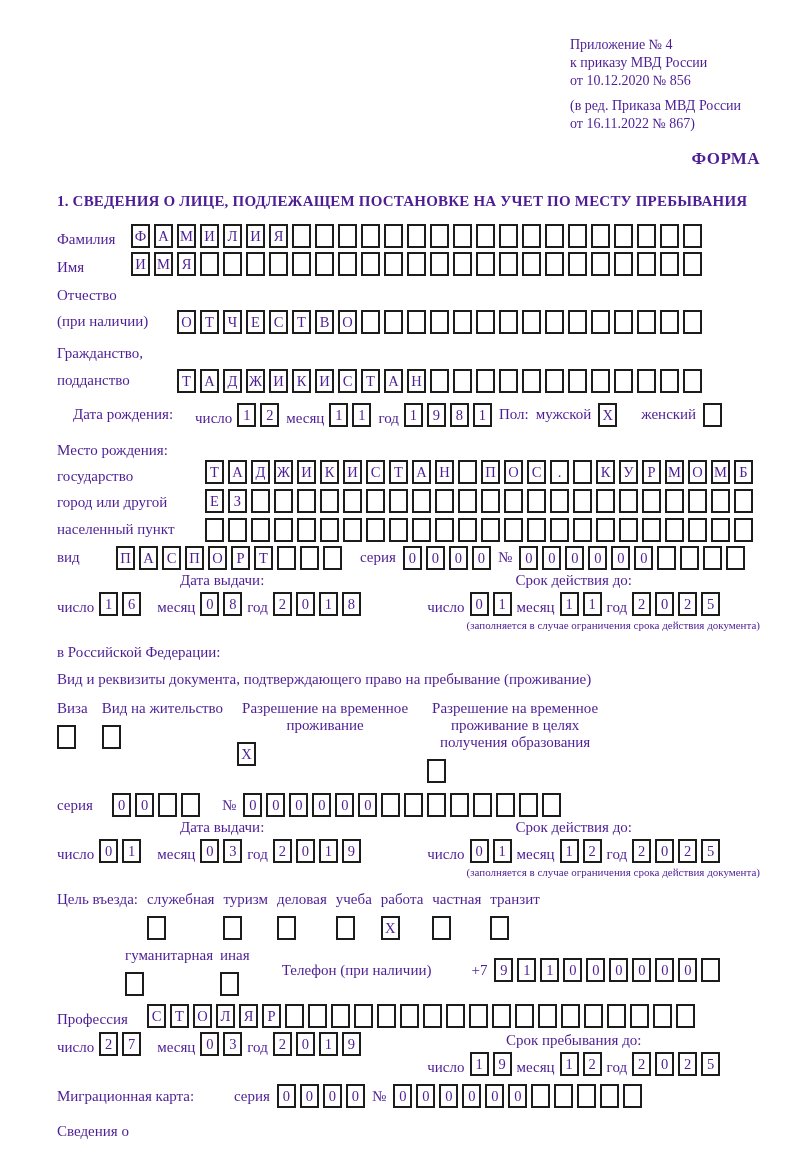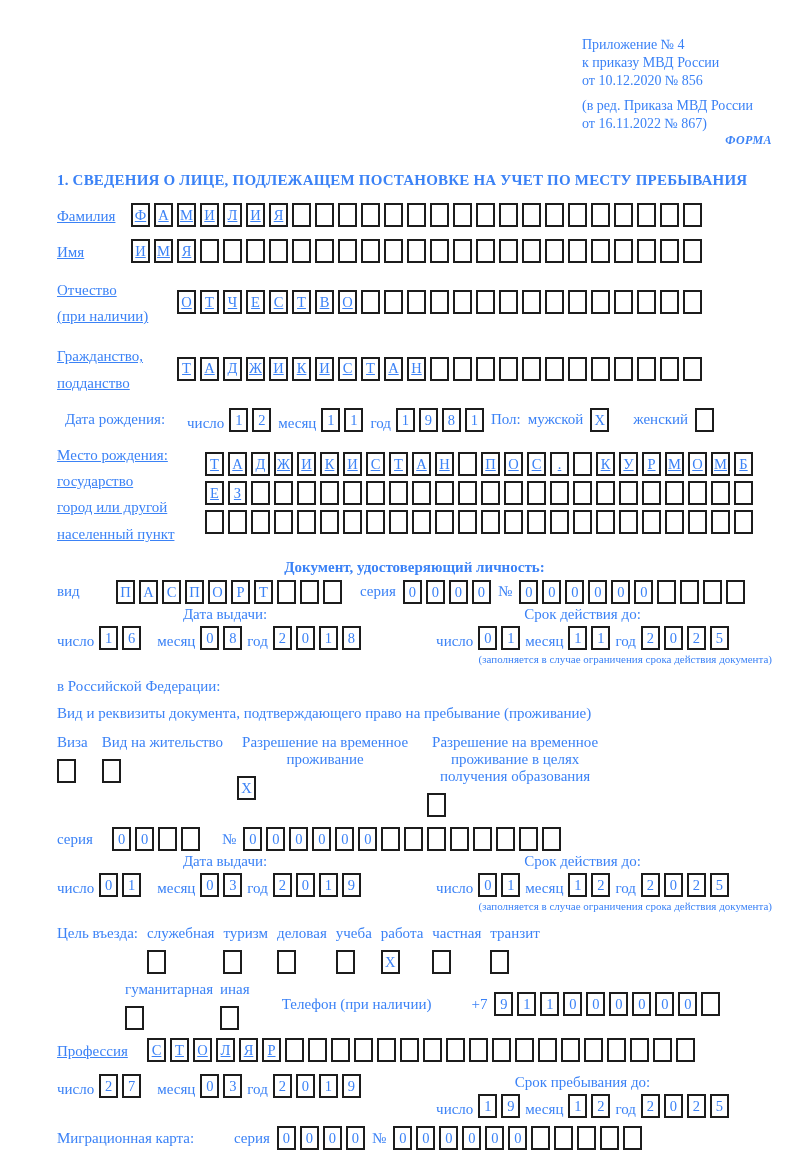--- a/index.html
+++ b/index.html
@@ -1,31 +1,31 @@
 <!DOCTYPE html>
 <html><head>
 <meta charset="utf-8">
 <style>
   html,body { margin:0; padding:0; background:#888; }
   .page {
     width:800px; height:1163px; box-sizing:border-box;
-    margin:0 auto; background:#ffffff; color:#3b82f6;
+    margin:0 auto; background:#ffffff; color:#4c1d95;
     font-family:"Liberation Serif","DejaVu Serif",serif;
-    font-size:15px; padding:36px 28px 0 57px; overflow:hidden;
+    font-size:15px; padding:36px 40px 0 57px; overflow:hidden;
   }
   
   .hdr-block { margin-left:auto; width:190px; line-height:1.3; font-size:14px; }
   .hdr-block .gap { height:6px; }
-  .forma { text-align:right; font-weight:bold; font-size:12px; margin-top:0; letter-spacing:.4px;font-style:italic; }
+  .forma { text-align:right; font-weight:bold; font-size:17px; margin-top:16px; letter-spacing:.4px; }
   
   .title { text-align:center; font-weight:bold; font-size:15.5px; line-height:1.55; margin-top:22px; }
   .blank-line { display:inline-block; width:58px; border-bottom:2px solid #222; height:14px; margin-left:10px; }
   .sect-head { font-weight:bold; font-size:15px; margin-top:24px; margin-bottom:14px; letter-spacing:.2px; }
   
-  .frow { display:flex; align-items:center; margin-bottom:12px;text-decoration:underline; }
+  .frow { display:flex; align-items:flex-end; margin-bottom:4px; }
   .flabel { flex:0 0 auto; padding-top:3px; }
   .lblcol { flex:0 0 auto; line-height:1.75; padding-top:2px; }
   .cells { display:inline-flex; gap:4px; flex-wrap:nowrap; }
   .cell {
     flex:0 0 auto; width:19px; height:24px; box-sizing:border-box;
     border:2px solid #1c1c1c; background:#fff;
     display:flex; align-items:center; justify-content:center;
     font-size:14.5px; line-height:1;
   }
   .cellrows { display:flex; flex-direction:column; gap:5px; }
@@ -183,21 +183,21 @@
         <span class="cell"></span>
         <span class="cell"></span>
         <span class="cell"></span>
         <span class="cell"></span>
         <span class="cell"></span>
         <span class="cell"></span>
         <span class="cell"></span>
       </span>
   </div>
 
-  <div class="inline" style="margin:10px 8px 8px">
+  <div class="inline" style="margin:10px 16px 8px">
     <span>Дата рождения:</span>
     <span style="width:8px"></span>
     <span class="dg">
       <span>число</span>
       <span class="cells">
           <span class="cell">1</span>
           <span class="cell">2</span>
         </span>
     </span>
     <span class="dg">
@@ -310,21 +310,20 @@
           <span class="cell"></span>
           <span class="cell"></span>
           <span class="cell"></span>
           <span class="cell"></span>
           <span class="cell"></span>
           <span class="cell"></span>
         </span>
     </span>
   </div>
 
-  <div class="center-bold">Документ, удостоверяющий личность:</div>
 
   <div class="inline">
     <span style="width:52px">вид</span>
     <span class="cells">
         <span class="cell">П</span>
         <span class="cell">А</span>
         <span class="cell">С</span>
         <span class="cell">П</span>
         <span class="cell">О</span>
         <span class="cell">Р</span>

